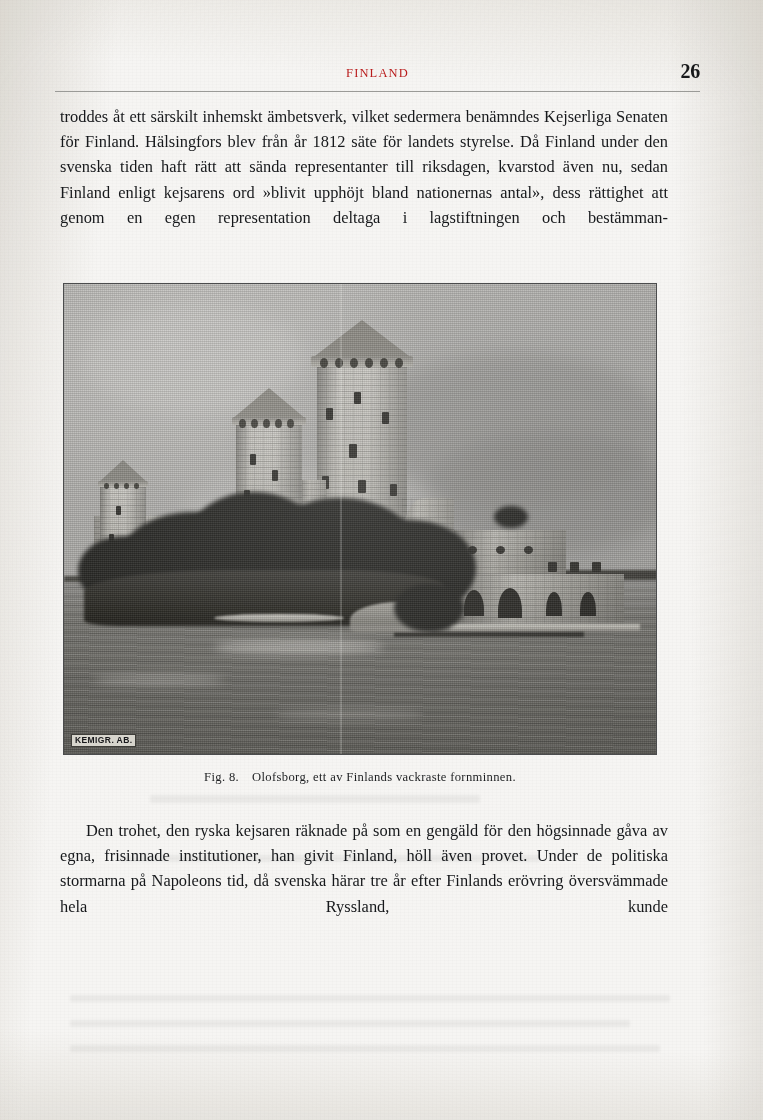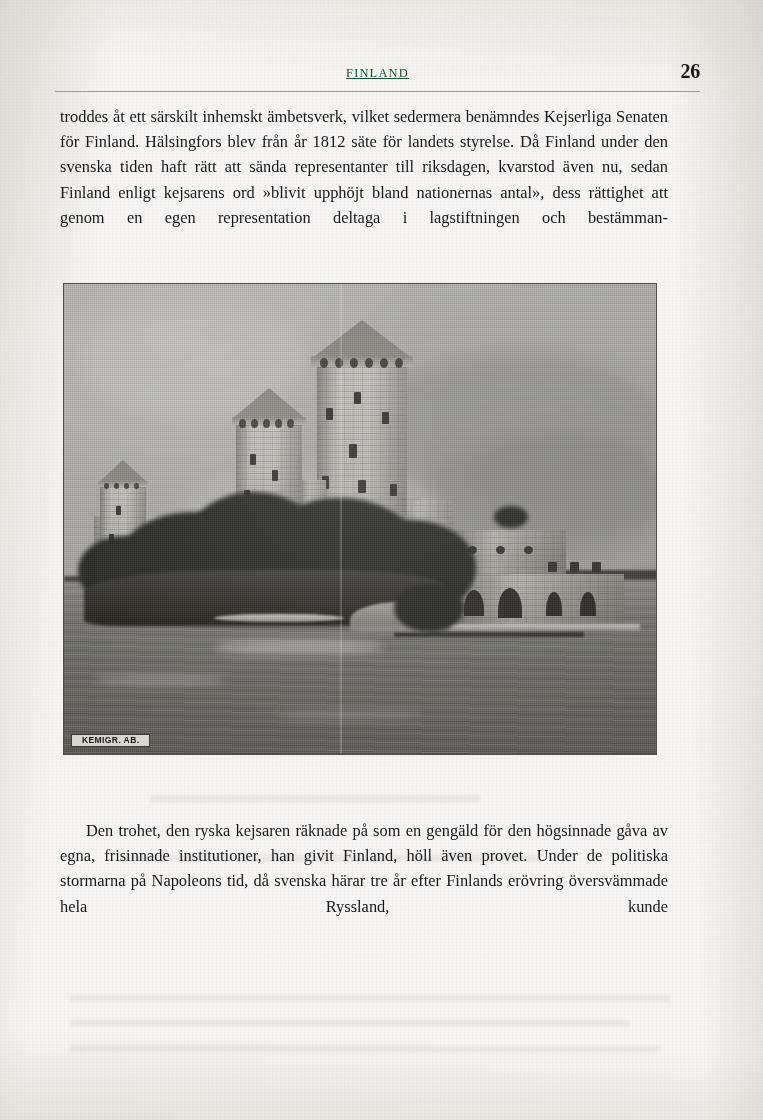--- a/index.html
+++ b/index.html
@@ -61,23 +61,22 @@
     height: 22px;
   }
   .rh-title {
     position: absolute;
     left: 0;
     right: 0;
     top: 0;
     text-align: center;
     font-size: 12.5px;
     letter-spacing: 1.15px;
-    color: #14532d;
+    color: #b91c1c;
     font-variant: small-caps;
-    text-decoration: underline;
   }
   .rh-folio {
     position: absolute;
     right: 0;
     top: -6px;
     font-size: 20px;
     font-weight: 700;
     color: #17181a;
     letter-spacing: -0.3px;
   }
@@ -279,21 +278,21 @@
     width: 2px;
     background: rgba(245,244,240,0.22);
     filter: blur(0.6px);
   }
 
   
   .credit {
     position: absolute;
     left: 7px;
     bottom: 7px;
-    padding: 1px 10px 2px;
+    padding: 1px 3px 2px;
     background: #d7d5cd;
     border: 1px solid #3e3d39;
     color: #17171a;
     font-family: "Liberation Sans", "DejaVu Sans", sans-serif;
     font-size: 8.5px;
     font-weight: 700;
     letter-spacing: 0.4px;
     line-height: 1;
   }
 
@@ -448,18 +447,21 @@
         <div class="fold-line" style="left:276px;"></div>
 
         <div class="halftone"></div>
         <div class="plate-fade"></div>
 
         <div class="credit">KEMIGR. AB.</div>
       </div>
     </div>
   </div>
 
+  <div class="caption">
+    <span class="fignum">Fig. 8.</span><span>Olofsborg, ett av Finlands vackraste fornminnen.</span>
+  </div>
 
   <div class="textblock" id="bottom-text">
     <p class="indent cont">Den trohet, den ryska kejsaren räknade på som en gengäld för den högsinnade gåva av egna, frisinnade institutioner, han givit Finland, höll även provet.  Under de politiska stormarna på Napoleons tid, då svenska härar tre år efter Finlands erövring översvämmade hela Ryssland, kunde</p>
   </div>
 
 </div>
 
 </body></html>

